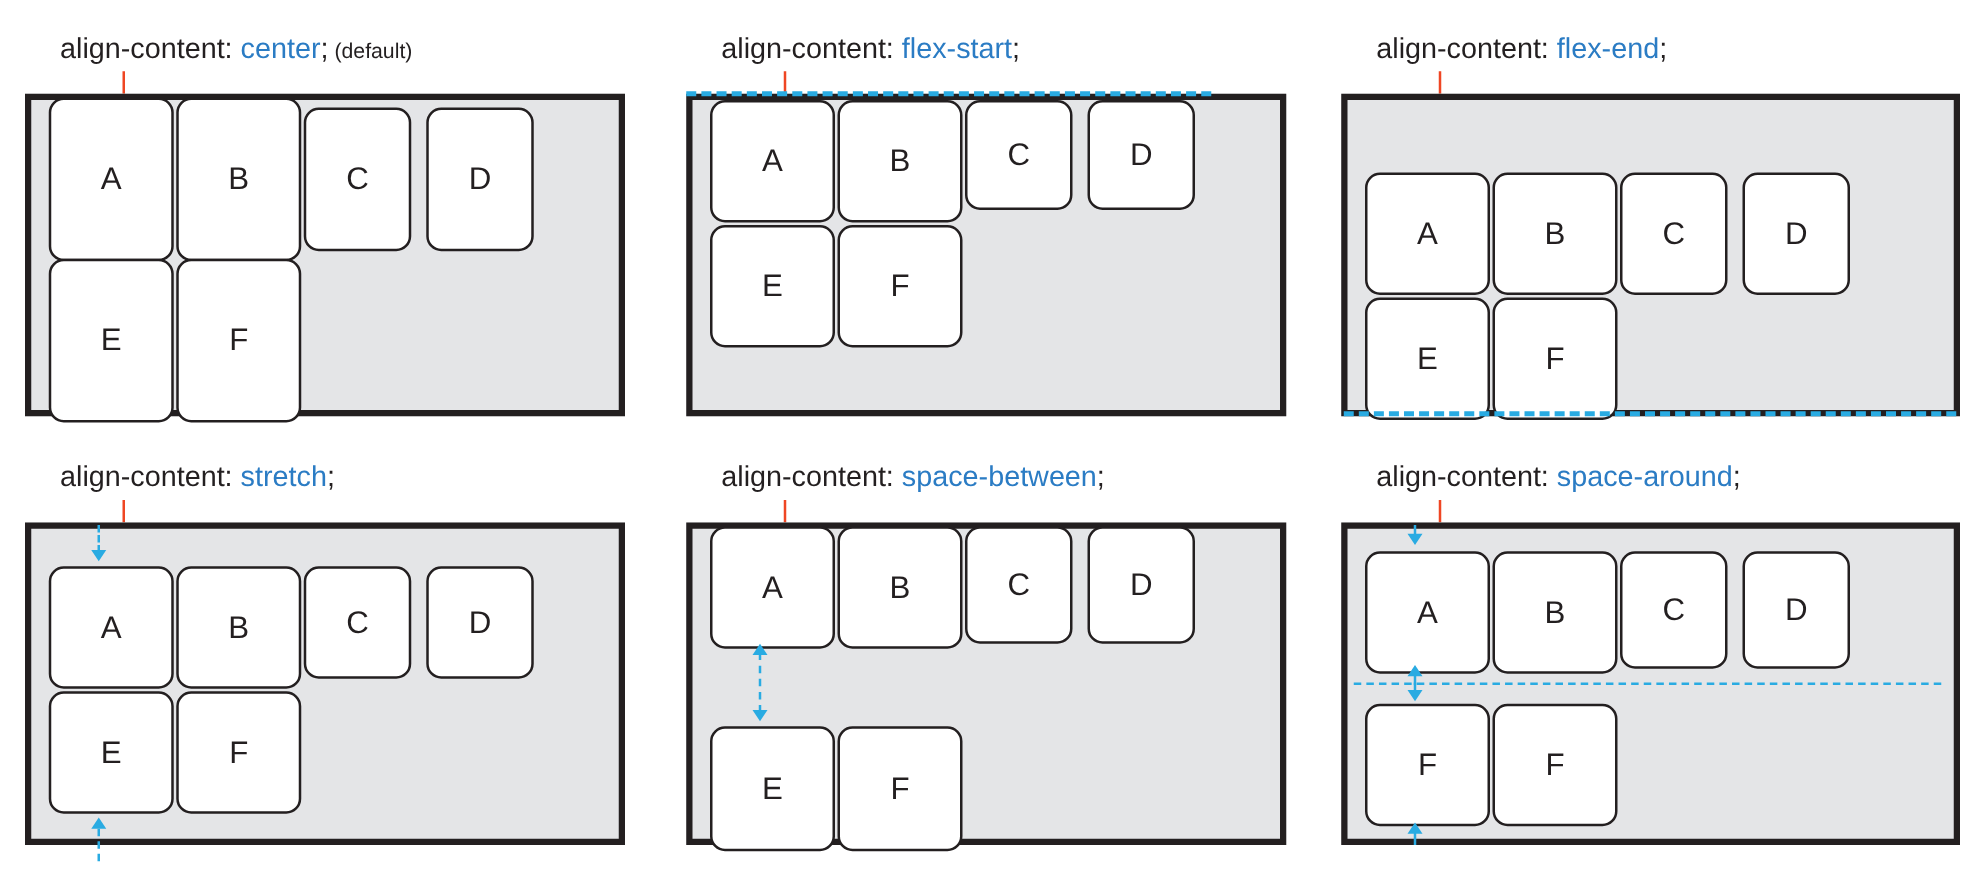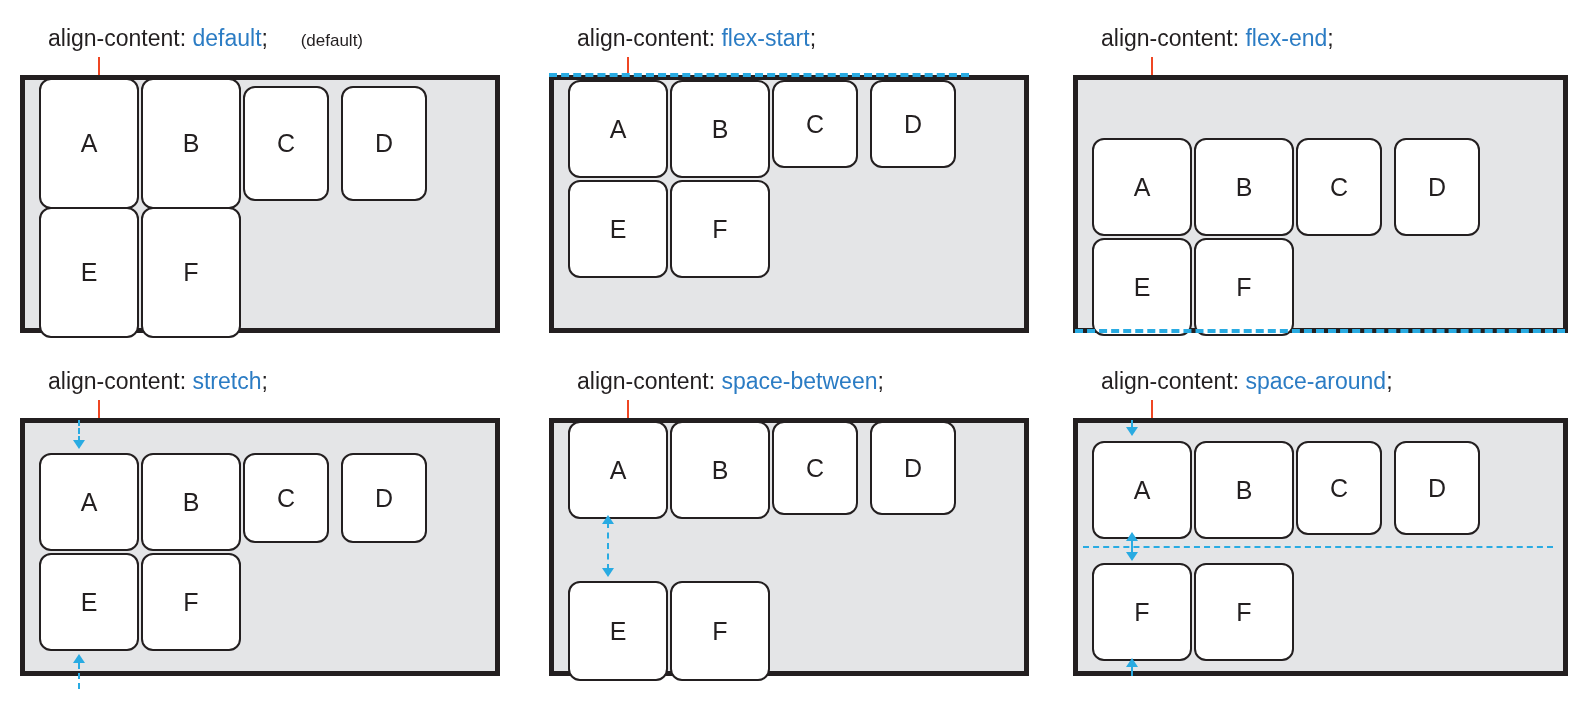--- a/index.html
+++ b/index.html
@@ -18,21 +18,21 @@
   
   .caption{
     position:absolute;
     left:28px; top:-48px;
     font-size:23px;
     color:#231f20;
     white-space:nowrap;
     line-height:1;
   }
   .caption .val{ color:#2b7cc4; }
-  .caption .note{ font-size:17px; color:#231f20;margin-left:28px; }
+  .caption .note{ font-size:17px; color:#231f20; }
 
   
   .tick{
     position:absolute;
     left:78px; top:-18px;
     width:2px;height:18px;
     background:#ef4623;
   }
 
   
@@ -80,21 +80,21 @@
   }
   .arrowhead.down{ border-top:9px solid #29abe2; }
   .arrowhead.up{ border-bottom:9px solid #29abe2; }
 </style>
 </head>
 <body>
 
 <div class="grid">
 
   <div class="panel" style="left:20px; top:75px;">
-    <div class="caption"><span>align-content: </span><span class="val">default</span><span>;</span><span class="note"> (default)</span></div>
+    <div class="caption"><span>align-content: </span><span class="val">center</span><span>;</span><span class="note"> (default)</span></div>
     <div class="tick"></div>
     <div class="box">
       <div class="item" style="left:14px;  top:-2px;  width:100px; height:131px;">A</div>
       <div class="item" style="left:116px; top:-2px;  width:100px; height:131px;">B</div>
       <div class="item" style="left:218px; top:6px;   width:86px;  height:115px;">C</div>
       <div class="item" style="left:316px; top:6px;   width:86px;  height:115px;">D</div>
       <div class="item" style="left:14px;  top:127px; width:100px; height:131px;">E</div>
       <div class="item" style="left:116px; top:127px; width:100px; height:131px;">F</div>
     </div>
   </div>

